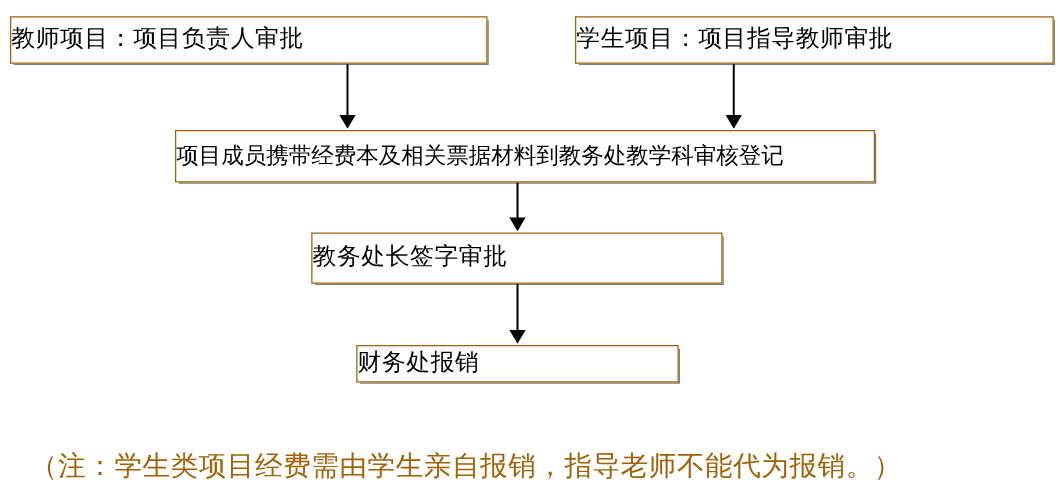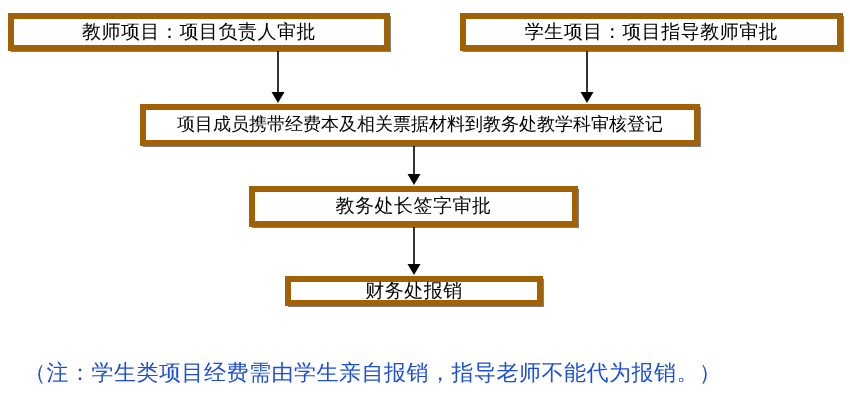--- a/index.html
+++ b/index.html
@@ -16,25 +16,25 @@
   }
   #canvas {
     position: relative;
     width: 850px;
     height: 400px;
   }
   .node {
     position: absolute;
     box-sizing: border-box;
     background: #ffffff;
-    border: 6px solid #a16207;
+    border: 1px solid #a16207;
     box-shadow: 2px 2px 0 -1px #808080;
     display: flex;
     align-items: center;
-    justify-content: center;
+    justify-content: flex-start;
     text-align: center;
   }
   .node-label {
     font-family: "Liberation Serif", "DejaVu Serif", serif;
     font-size: 19px;
     line-height: 1.2;
     letter-spacing: 0.5px;
     white-space: nowrap;
     color: #000000;
   }
@@ -45,21 +45,21 @@
   .connector {
     position: absolute;
     overflow: visible;
   }
   .note {
     position: absolute;
     font-family: "Liberation Serif", "DejaVu Serif", serif;
     font-size: 22px;
     letter-spacing: 0.5px;
     white-space: nowrap;
-    color: #1d4ed8;
+    color: #a16207;
   }
 </style>
 </head>
 <body>
 
 <div id="canvas">
 
   <div class="node" style="left: 8px; top: 13px; width: 382px; height: 38px;">
     <span class="node-label">教师项目：项目负责人审批</span>
   </div>

